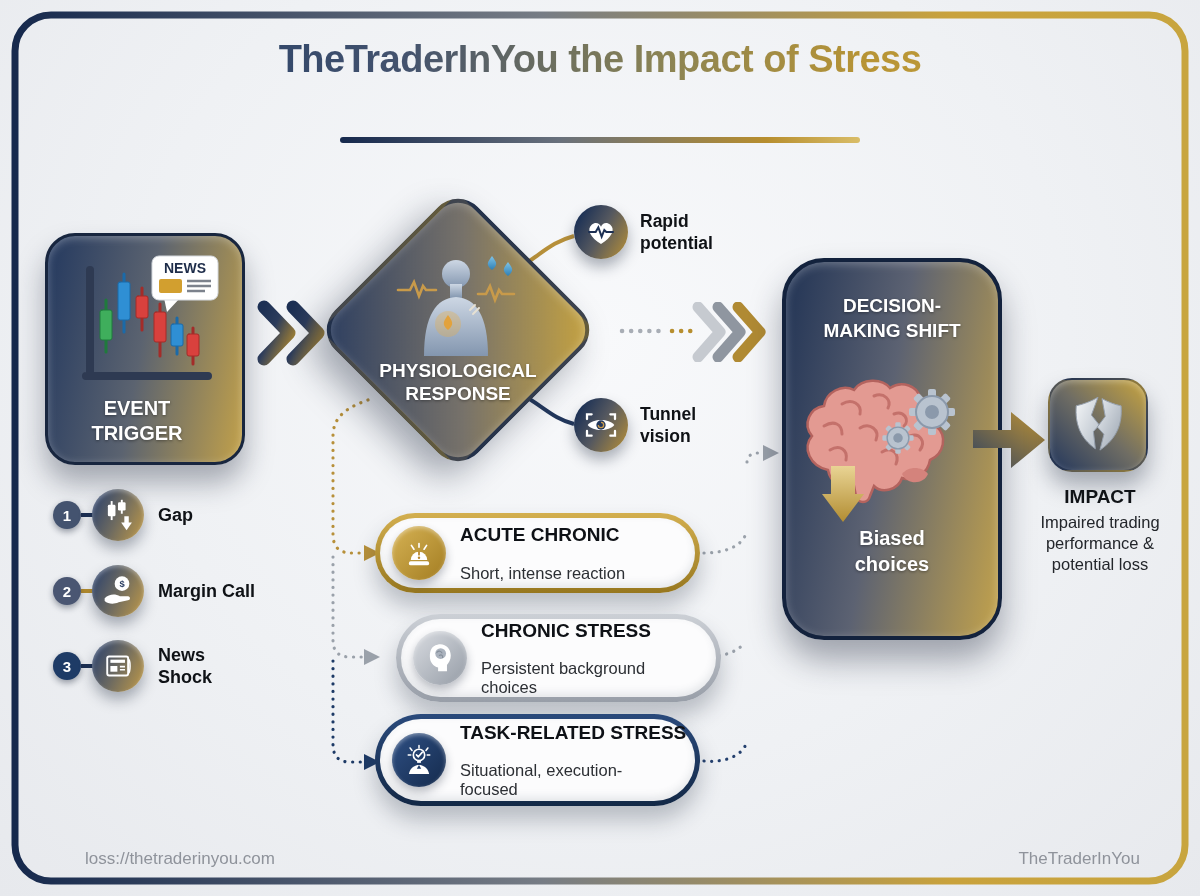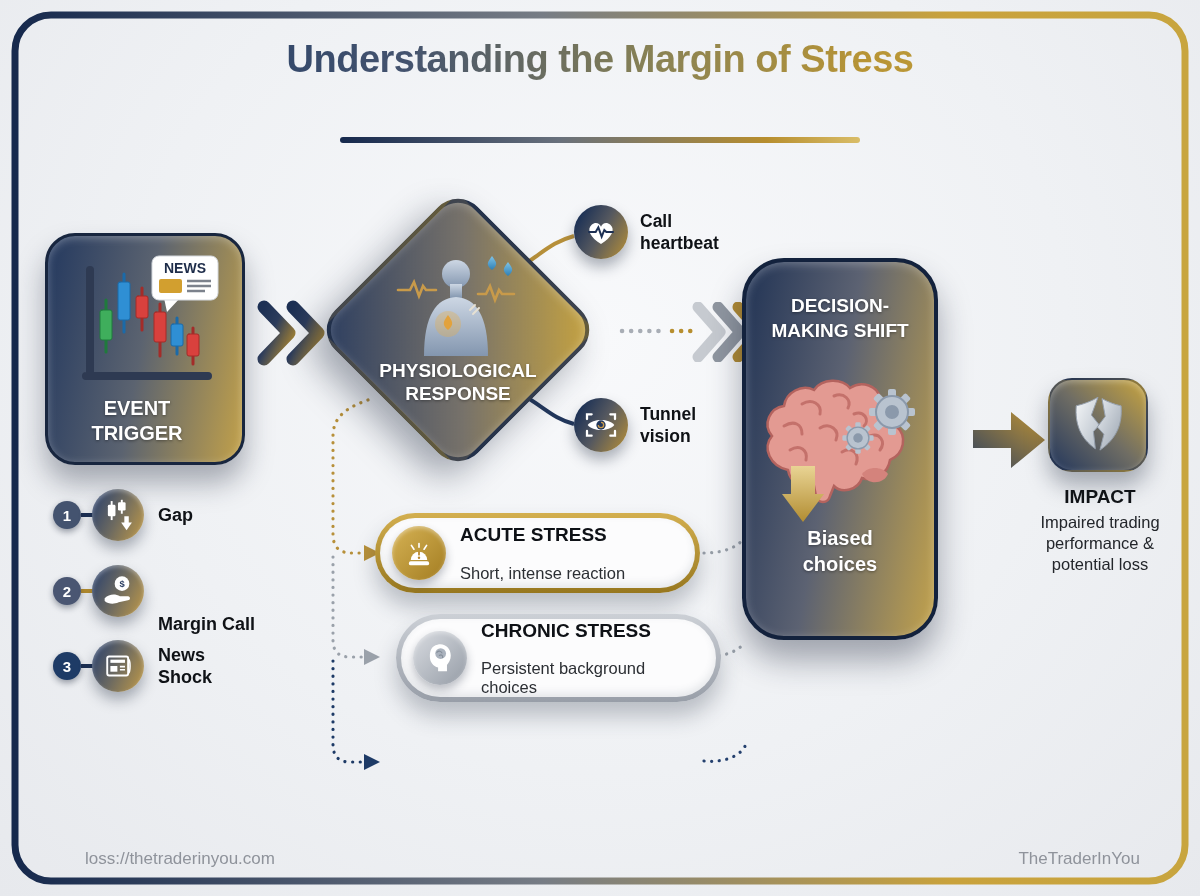--- a/index.html
+++ b/index.html
@@ -73,21 +73,21 @@
   .callout-circle {
     width:54px; height:54px; border-radius:50%;
     background: linear-gradient(120deg,#1f3356 15%,#55585f 50%,#b08c3a 95%);
     box-shadow:0 8px 14px rgba(30,40,60,.35);
     display:flex; align-items:center; justify-content:center;
   }
   .callout-label { font-size:17.5px; font-weight:800; color:#0f1216; line-height:1.28; }
 
   
   .decision-card {
-    left:742px; top:258px; width:196px; height:382px; border-radius:42px;
+    left:782px; top:258px; width:220px; height:382px; border-radius:42px;
     background: linear-gradient(100deg,#223455 0%,#5c6272 46%,#c2a24c 100%);
     border:4px solid #13223d;
     box-shadow:0 20px 32px rgba(25,35,55,.38), inset 0 2px 10px rgba(255,255,255,.28);
   }
   .decision-label {
     position:absolute; top:32px; left:0; right:0; margin:0 auto; width:150px;
     text-align:center; color:#fff; font-size:19px; font-weight:800; line-height:1.3;
     text-shadow:0 1px 3px rgba(0,0,0,.4);
   }
   .decision-result {
@@ -216,21 +216,21 @@
 
     <path d="M747,462 V740" stroke="url(#rightG)" stroke-width="3.2" fill="none" stroke-dasharray="0.1 7.5" stroke-linecap="round"></path>
     <path d="M704,553 C726,553 740,546 745,536" stroke="#9aa1aa" stroke-width="3.2" fill="none" stroke-dasharray="0.1 7.5" stroke-linecap="round"></path>
     <path d="M704,657 C726,657 740,650 745,642" stroke="#9aa1aa" stroke-width="3.2" fill="none" stroke-dasharray="0.1 7.5" stroke-linecap="round"></path>
     <path d="M704,761 C726,763 742,755 746,744" stroke="#24406e" stroke-width="3.2" fill="none" stroke-dasharray="0.1 7.5" stroke-linecap="round"></path>
     <path d="M747,462 C747,456 752,453 758,453 H762" stroke="#9aa1aa" stroke-width="3.2" fill="none" stroke-dasharray="0.1 7.5" stroke-linecap="round"></path>
     <polygon points="763,445 779,453 763,461" fill="#9aa1aa"></polygon>
   </svg>
 
   <h1 class="abs title" style="top:36px;left:0;right:0">
-    <span>Understanding the Margin of Stress</span>
+    <span>TheTraderInYou the Impact of Stress</span>
   </h1>
   <div class="abs title-underline"></div>
 
   <div class="abs event-card">
     <svg class="abs" width="164" height="152" viewBox="0 0 164 152" style="left:16px;top:14px">
       <path d="M26,20 V126 M22,126 H144" stroke="#2e3a52" stroke-width="8" stroke-linecap="round" fill="none"></path>
       <g stroke-linecap="round">
         <line x1="42" y1="50" x2="42" y2="102" stroke="#1f7a3c" stroke-width="3"></line>
         <rect x="36" y="60" width="12" height="30" rx="2" fill="#3fae5c" stroke="#1f7a3c"></rect>
         <line x1="60" y1="24" x2="60" y2="82" stroke="#1b6aa8" stroke-width="3"></line>
@@ -278,21 +278,21 @@
   <div class="abs num-badge" style="left:53px;top:577px;background:#4a5672">
     <span>2</span>
     </div>
   <div class="abs trig-circle" style="left:92px;top:565px">
     <svg width="40" height="40" viewBox="0 0 60 60">
       <circle cx="36" cy="19" r="11" fill="#fff"></circle>
       <text x="36" y="24" text-anchor="middle" font-size="14" font-weight="bold" fill="#2c3f63">$</text>
       <path d="M10,41 C17,34 26,34 33,38 L45,38 C49,38 49,44 45,44 L31,47 C22,51 15,49 10,45 Z" fill="#fff"></path>
     </svg>
   </div>
-  <div class="abs trig-label" style="left:158px;top:614px">Margin Call</div>
+  <div class="abs trig-label" style="left:158px;top:581px">Margin Call</div>
 
   <div class="abs num-badge" style="left:53px;top:652px;background:#1e3b66">
     <span>3</span>
     </div>
   <div class="abs trig-circle" style="left:92px;top:640px">
     <svg width="38" height="38" viewBox="0 0 60 60">
       <rect x="13" y="15" width="33" height="30" rx="3" fill="none" stroke="#fff" stroke-width="3"></rect>
       <path d="M46,19 C50,20 50,40 46,42" stroke="#fff" stroke-width="2.5" fill="none"></path>
       <rect x="18" y="20" width="23" height="5" fill="#fff"></rect>
       <rect x="18" y="30" width="11" height="9" fill="#fff"></rect>
@@ -318,21 +318,21 @@
       <div class="diamond-label">PHYSIOLOGICAL RESPONSE</div>
     </div>
   </div>
 
   <div class="abs callout-circle" style="left:574px;top:205px">
     <svg width="40" height="40" viewBox="0 0 60 60">
       <path d="M30,48 C14,38 8,26 16,19 C22,14 28,17 30,22 C32,17 38,14 44,19 C52,26 46,38 30,48 Z" fill="#fff"></path>
       <polyline points="12,30 22,30 26,23 31,37 35,27 38,30 48,30" stroke="#1d3054" stroke-width="3" fill="none" stroke-linecap="round"></polyline>
     </svg>
   </div>
-  <div class="abs callout-label" style="left:640px;top:210px;width:105px">Call heartbeat</div>
+  <div class="abs callout-label" style="left:640px;top:210px;width:105px">Rapid potential</div>
 
   <div class="abs callout-circle" style="left:574px;top:398px">
     <svg width="40" height="40" viewBox="0 0 60 60">
       <path d="M16,14 h-7 v7 M44,14 h7 v7 M16,46 h-7 v-7 M44,46 h7 v-7" stroke="#fff" stroke-width="3.4" fill="none" stroke-linecap="round"></path>
       <path d="M10,30 C18,20 42,20 50,30 C42,40 18,40 10,30 Z" fill="#fff"></path>
       <circle cx="30" cy="30" r="7" fill="#22375c"></circle>
       <path d="M30,26 a4,4 0 1 1 -4,4" stroke="#c89a4a" stroke-width="2" fill="none"></path>
     </svg>
   </div>
   <div class="abs callout-label" style="left:640px;top:403px;width:85px">Tunnel vision</div>
@@ -401,21 +401,21 @@
       <div class="pill-icon pill-icon-gold">
         <svg width="38" height="38" viewBox="0 0 60 60">
           <path d="M30,15 V21 M18,18 L22,24 M42,18 L38,24" stroke="#fff" stroke-width="2.6" stroke-linecap="round"></path>
           <path d="M17,41 a13,13 0 0 1 26,0 z" fill="#fff"></path>
           <rect x="28.6" y="27" width="2.8" height="7" rx="1.4" fill="#b7872e"></rect>
           <circle cx="30" cy="37.5" r="1.9" fill="#b7872e"></circle>
           <rect x="14" y="43" width="32" height="6.5" rx="3" fill="#fff"></rect>
         </svg>
       </div>
       <div class="pill-text">
-        <div class="pill-title">ACUTE STRESS</div>
+        <div class="pill-title">ACUTE CHRONIC</div>
         <div class="pill-desc">Short, intense reaction</div>
       </div>
     </div>
   </div>
 
   <div class="abs pill pill-silver" style="left:396px;top:614px;width:325px;height:88px">
     <div class="pill-inner">
       <div class="pill-icon pill-icon-silver">
         <svg width="38" height="38" viewBox="0 0 60 60">
           <path d="M26,9 C38,6 47,15 47,26 C47,33 44,37 41,41 L41,51 H27 L27,45 C19,43 14,36 14,28 C14,17 17,11 26,9 Z" fill="#fff"></path>
@@ -423,17 +423,35 @@
           <path d="M25,21 C28,18 32,19 33,22 M29,26 C32,24 35,26 34,29" stroke="#858e9a" stroke-width="1.8" fill="none" stroke-linecap="round"></path>
         </svg>
       </div>
       <div class="pill-text">
         <div class="pill-title">CHRONIC STRESS</div>
         <div class="pill-desc">Persistent background choices</div>
       </div>
     </div>
   </div>
 
+  <div class="abs pill pill-navy" style="left:375px;top:714px;width:325px;height:92px">
+    <div class="pill-inner">
+      <div class="pill-icon pill-icon-navy">
+        <svg width="38" height="38" viewBox="0 0 60 60">
+          <circle cx="30" cy="22" r="9" fill="none" stroke="#fff" stroke-width="2.6"></circle>
+          <polyline points="26,22 29,25 35,18" stroke="#fff" stroke-width="2.6" fill="none" stroke-linecap="round" stroke-linejoin="round"></polyline>
+          <path d="M30,7 V11 M16,11 L19,15 M44,11 L41,15 M13,22 H17 M47,22 H43" stroke="#fff" stroke-width="2.4" stroke-linecap="round"></path>
+          <rect x="27" y="31" width="6" height="3.5" fill="#fff"></rect>
+          <path d="M14,52 C16,42 24,38 30,38 C36,38 44,42 46,52 Z" fill="#fff"></path>
+          <polygon points="30,38 26.5,44 33.5,44" fill="#1d3a66"></polygon>
+        </svg>
+      </div>
+      <div class="pill-text">
+        <div class="pill-title">TASK-RELATED STRESS</div>
+        <div class="pill-desc">Situational, execution-focused</div>
+      </div>
+    </div>
+  </div>
 
   <div class="abs footer-url">loss://thetraderinyou.com</div>
   <div class="abs footer-brand">TheTraderInYou</div>
 
 </div>
 
 </body></html>

